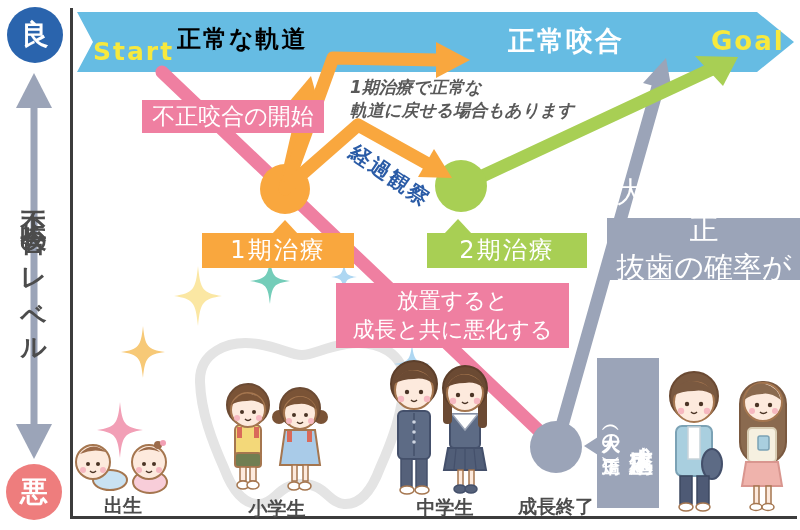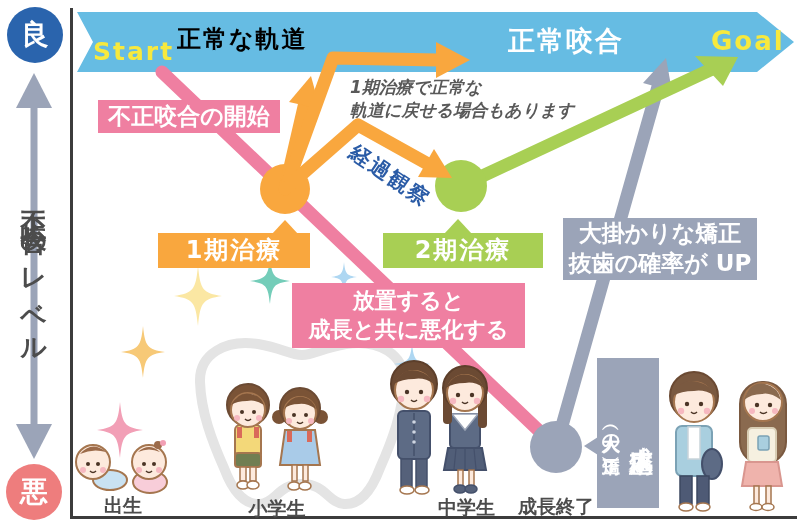--- a/index.html
+++ b/index.html
@@ -18,46 +18,46 @@
   #bad-circle{left:6px;top:464px;background:#ee7d7d;}
   #axis-label{left:16px;top:148px;width:36px;height:250px;writing-mode:vertical-rl;
     color:#4c4c4c;font-weight:bold;font-size:26px;letter-spacing:6px;line-height:36px;text-align:center;}
   
   .banner-text{font-weight:bold;letter-spacing:2px;}
   #start-label{left:93px;top:25px;color:#f7e93e;font-size:25px;margin-top:12px;}
   #normal-track{left:177px;top:23px;color:#000000;font-size:24px;text-align:center;}
   #normal-occlusion{left:508px;top:23px;color:#fff;font-size:27px;}
   #goal-label{left:711px;top:26px;color:#f7e93e;font-size:26px;}
   
-  .box{color:#fff;font-weight:bold;display:flex;align-items:center;justify-content:center;
-    text-align:center;line-height:1.3;}
+  .box{color:#fff;font-weight:normal;display:flex;align-items:center;justify-content:center;
+    text-align:center;line-height:1.3;margin-left:44px;}
   #box-malocclusion-start{left:98px;top:100px;width:182px;height:33px;background:#ef7fa1;font-size:23px;}
   #box-phase1{left:158px;top:233px;width:152px;height:35px;background:#f9a73e;font-size:24px;letter-spacing:2px;}
   #box-phase2{left:383px;top:233px;width:160px;height:35px;background:#a8cf54;font-size:24px;letter-spacing:2px;}
   #box-neglect{left:292px;top:283px;width:233px;height:65px;background:#ef7fa1;font-size:22px;}
-  #box-major{left:563px;top:218px;width:194px;height:62px;background:#9ba4b8;font-size:23px;}
+  #box-major{left:563px;top:218px;width:194px;height:62px;background:#9ba4b8;font-size:29px;}
   #box-adult{left:597px;top:358px;width:62px;height:150px;background:#9ba4b8;
     display:flex;flex-direction:row-reverse;align-items:center;justify-content:center;gap:2px;}
   #box-adult .v{writing-mode:vertical-rl;color:#fff;font-weight:bold;}
   #adult-main{font-size:24px;letter-spacing:3px;}
   #adult-sub{font-size:18px;letter-spacing:1px;}
   .ptr-up{width:0;height:0;border-left:14px solid transparent;border-right:14px solid transparent;}
   #ptr-phase1{left:271px;top:220px;border-bottom:15px solid #f9a73e;}
   #ptr-phase2{left:444px;top:219px;border-bottom:15px solid #a8cf54;}
   #ptr-adult{left:584px;top:437px;width:0;height:0;border-top:9px solid transparent;
     border-bottom:9px solid transparent;border-right:14px solid #9ba4b8;}
   
   #phase1-note{left:350px;top:76px;color:#595959;font-weight:bold;font-size:17px;line-height:1.35;font-style:italic;}
   #observation-label{left:352px;top:136px;color:#2a5ba6;font-weight:bold;font-size:21px;
     letter-spacing:2px;transform:rotate(34deg);transform-origin:left center;}
   
   .tl-label{color:#4c4c4c;font-weight:bold;font-size:19px;text-align:center;}
   #label-birth{left:83px;top:493px;width:80px;}
   #label-elementary{left:227px;top:496px;width:100px;}
-  #label-junior{left:395px;top:495px;width:100px;text-align:right;}
+  #label-junior{left:395px;top:495px;width:100px;}
   #label-growth-end{left:508px;top:494px;width:96px;}
   svg{display:block;}
 </style>
 </head>
 <body>
 
 <div id="stage">
 
   <svg class="abs" style="left:0;top:0;" width="800" height="530" viewBox="0 0 800 530">
     <path d="M200,382 C199,354 226,339 258,344 C282,348 290,355 302,355 C314,355 322,348 346,344 C378,339 405,354 404,382

